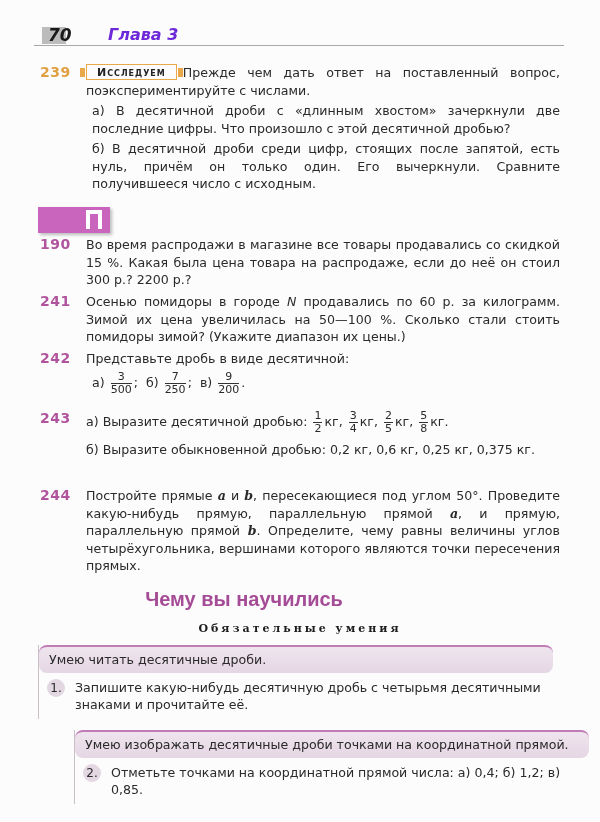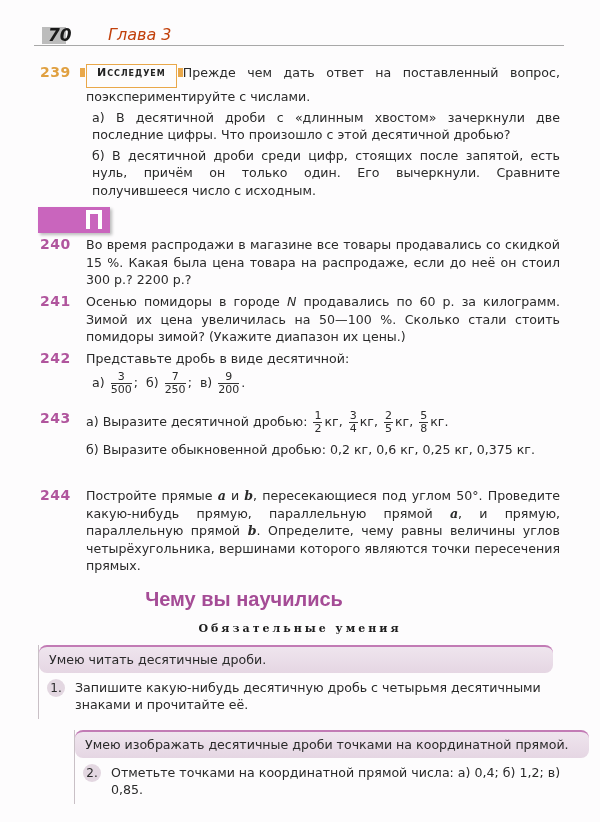--- a/index.html
+++ b/index.html
@@ -2,30 +2,30 @@
 <html><head>
 <meta charset="utf-8">
 <style>
   * { box-sizing: border-box; margin: 0; padding: 0; }
   html, body { width: 600px; height: 822px; background: #fdfcfd; overflow: hidden; }
   body { font-family: "DejaVu Sans", sans-serif; color: #2a2a2a; font-size: 12.6px; position: relative; }
 
   .header { position: absolute; top: 26px; left: 34px; width: 530px; height: 20px; border-bottom: 1.5px solid #a8a8a8; }
   .page-num { position: absolute; left: 8px; top: 1px; width: 24px; height: 17px; background: #bcbcbc; }
   .page-num span { position: absolute; left: 6px; top: -2px; font-weight: bold; font-style: italic; font-size: 17px; color: #1a1a1a; }
-  .chapter { position: absolute; left: 74px; top: -1px; font-style: italic; font-weight: normal; font-size: 16px; color: #c2410c; }
+  .chapter { position: absolute; left: 74px; top: -1px; font-style: italic; font-weight: bold; font-size: 16px; color: #6d28d9; }
 
   .task { position: absolute; left: 40px; width: 520px; line-height: 17.5px; }
   .tnum { position: absolute; left: 0; top: 0; font-weight: bold; font-size: 14px; color: #b0559d; letter-spacing: 0.5px; }
   .tnum.orange { color: #e0a041; }
   .tbody { margin-left: 46px; text-align: justify; }
   .tbody p { margin-bottom: 3px; }
   .sub { margin-left: 6px; }
 
-  .research { display: inline-block; position: relative; border: 1.5px solid #e9a84a; padding: 0 10px; height: 24px; line-height: 14px; margin-right: 6px; vertical-align: 1px; }
+  .research { display: inline-block; position: relative; border: 1.5px solid #e9a84a; padding: 0 10px; height: 16px; line-height: 14px; margin-right: 6px; vertical-align: 1px; }
   .research::before, .research::after { content: ""; position: absolute; top: 3px; width: 5px; height: 9px; background: #e9a84a; }
   .research::before { left: -7px; }
   .research::after { right: -7px; }
   .research span { font-weight: bold; font-size: 11px; letter-spacing: 1px; font-variant: small-caps; color: #222; }
 
   .p-badge { position: absolute; left: 38px; top: 207px; width: 72px; height: 26px; background: #c965bd; box-shadow: 2px 2px 3px #bbb; }
   .p-badge span { position: absolute; right: 8px; top: 3px; width: 16px; height: 19px; background: #fff; }
   .p-badge span::after { content: ""; position: absolute; left: 4px; top: 4px; width: 8px; height: 15px; background: #c965bd; }
 
   .frac { display: inline-block; vertical-align: middle; text-align: center; font-size: 11px; line-height: 12px; margin: 0 2px; }
@@ -58,21 +58,21 @@
     <p class="sub">а) В десятичной дроби с «длинным хвостом» зачеркнули две последние цифры. Что произошло с этой десятичной дробью?</p>
     <p class="sub">б) В десятичной дроби среди цифр, стоящих после запятой, есть нуль, причём он только один. Его вычеркнули. Сравните получившееся число с исходным.</p>
   </div>
 </div>
 
 <div class="p-badge">
     <span></span>
   </div>
 
 <div class="task" style="top:236px;">
-  <div class="tnum">240</div>
+  <div class="tnum">190</div>
   <div class="tbody">
       <p>Во время распродажи в магазине все товары продавались со скидкой 15 %. Какая была цена товара на распродаже, если до неё он стоил 300 р.? 2200 р.?</p>
     </div>
 </div>
 
 <div class="task" style="top:293px;">
   <div class="tnum">241</div>
   <div class="tbody">
       <p><span>Осенью помидоры в городе </span><i>N</i><span> продавались по 60 р. за килограмм. Зимой их цена увеличилась на 50—100 %. Сколько стали стоить помидоры зимой? (Укажите диапазон их цены.)</span></p>
     </div>

